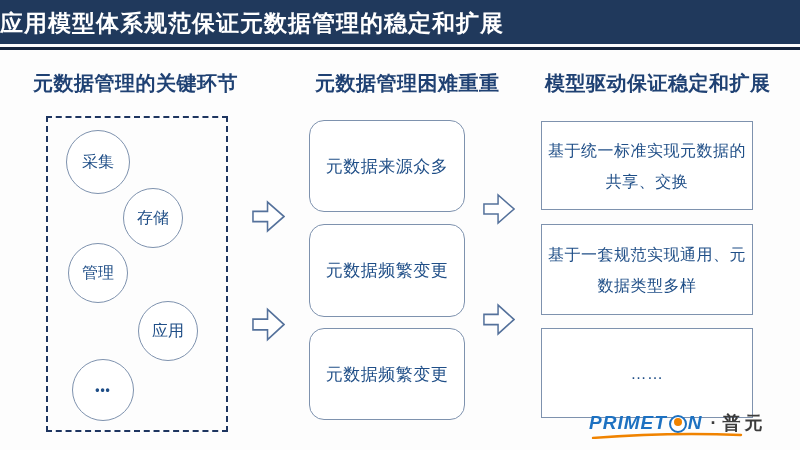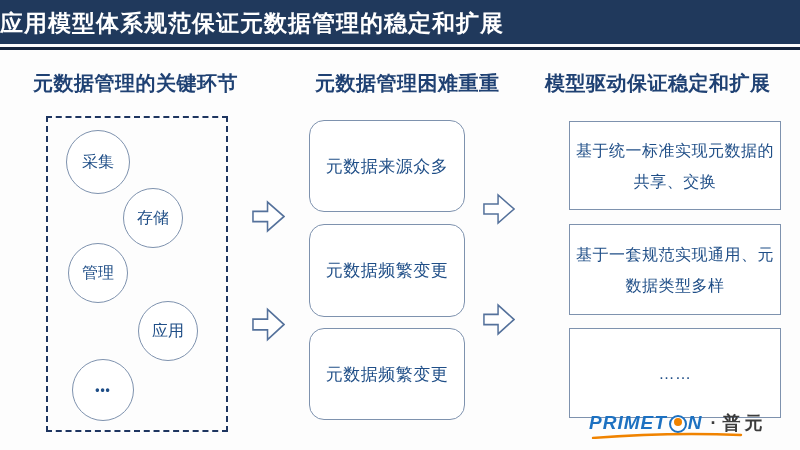--- a/index.html
+++ b/index.html
@@ -51,21 +51,21 @@
     font-size:17px;color:var(--body-text,#1F4E87);letter-spacing:0.5px;
   }
   .mb1{left:309px;top:120px;width:154px;height:90px;text-align:center;}
   .mb2{left:309px;top:224px;width:154px;height:91px;}
   .mb3{left:309px;top:328px;width:154px;height:90px;}
   
   .rect-box{
     position:absolute;background:#fff;border:1.4px solid var(--shape-border,#7E92AE);
     display:flex;align-items:center;justify-content:center;text-align:center;
     font-size:16px;line-height:31px;color:var(--body-text,#1F4E87);
-    padding:0 5px;box-sizing:border-box;letter-spacing:0.5px;margin-left:28px;
+    padding:0 5px;box-sizing:border-box;letter-spacing:0.5px;
   }
   .rb1{left:541px;top:121px;width:212px;height:89px;}
   .rb2{left:541px;top:224px;width:212px;height:91px;}
   .rb3{left:541px;top:328px;width:212px;height:90px;}
   
   .arrow{position:absolute;}
   .ar1{left:252px;top:199px;width:33px;height:35px;}
   .ar2{left:252px;top:306px;width:33px;height:37px;}
   .ar3{left:483px;top:192px;width:32px;height:34px;}
   .ar4{left:483px;top:302px;width:32px;height:35px;}

